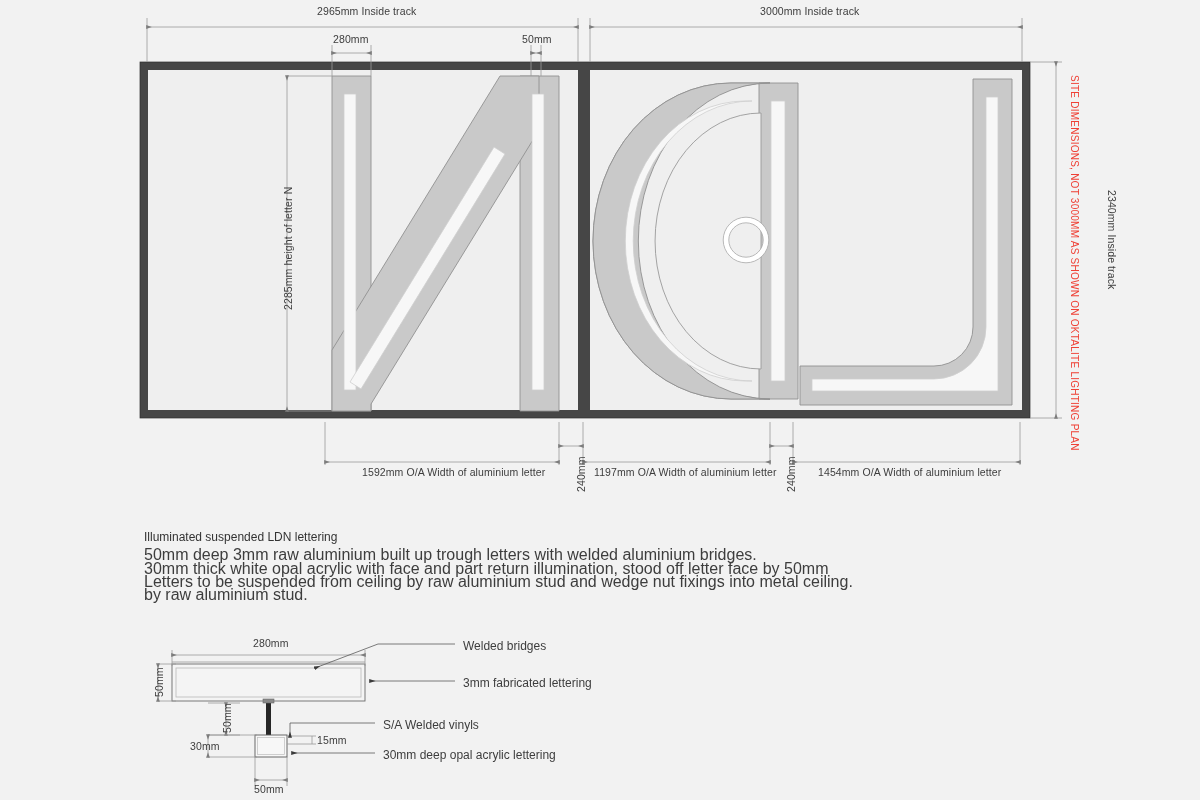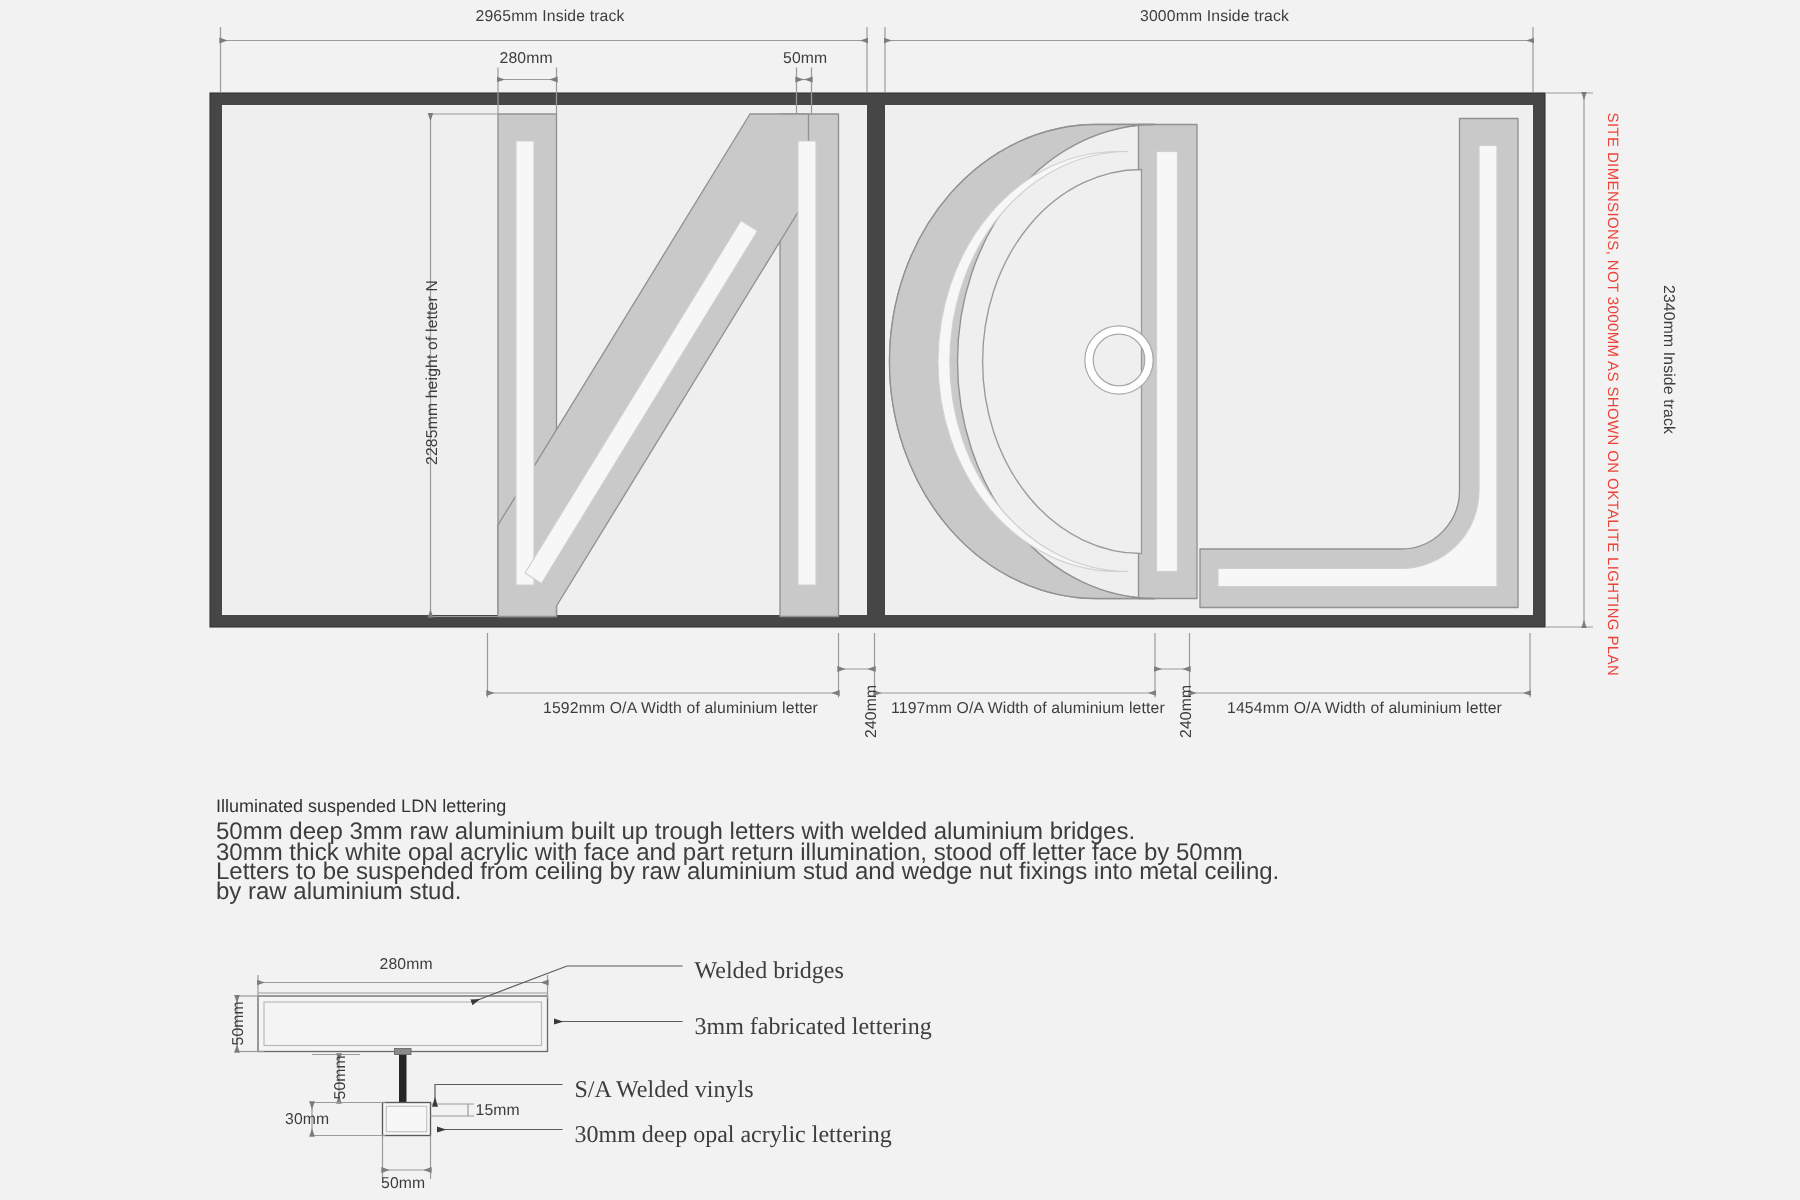--- a/index.html
+++ b/index.html
@@ -63,24 +63,23 @@
     font-weight: normal;
   }
   .spec-line {
     font-size: 16px;
     color: #3d3d3d;
     line-height: 13.2px;
     white-space: nowrap;
   }
   .callout {
     position: absolute;
-    font-size: 16px;
+    font-size: 12px;
     color: #3d3d3d;
     white-space: nowrap;
-    font-family: Liberation Serif, serif;
   }
 </style>
 </head>
 <body>
 
 <div class="stage">
 
   <svg class="svg-layer" viewBox="0 0 1200 800">
     <defs>
       <marker id="arrIn" markerWidth="7" markerHeight="7" refX="6" refY="3" orient="auto" markerUnits="strokeWidth">

